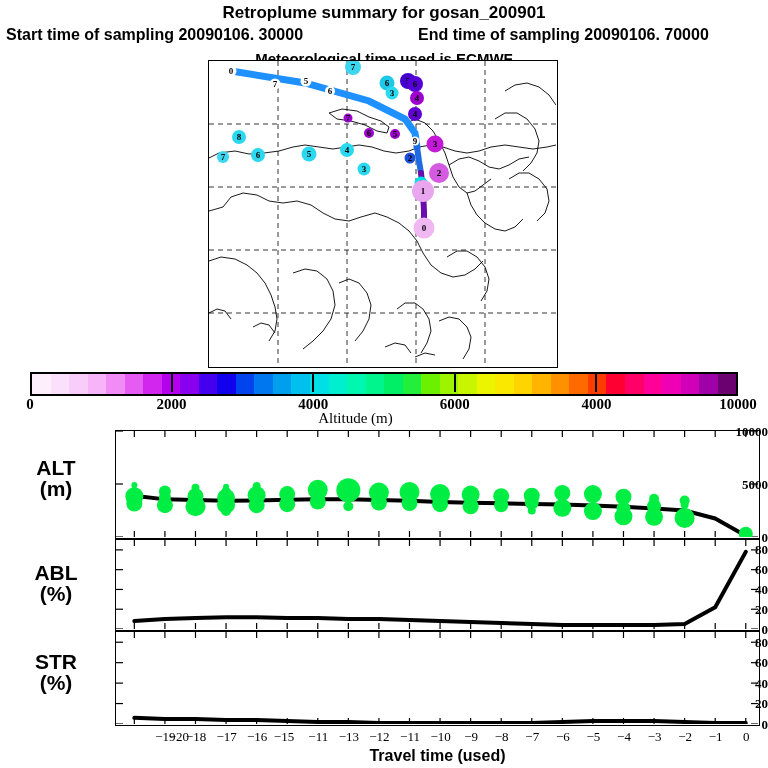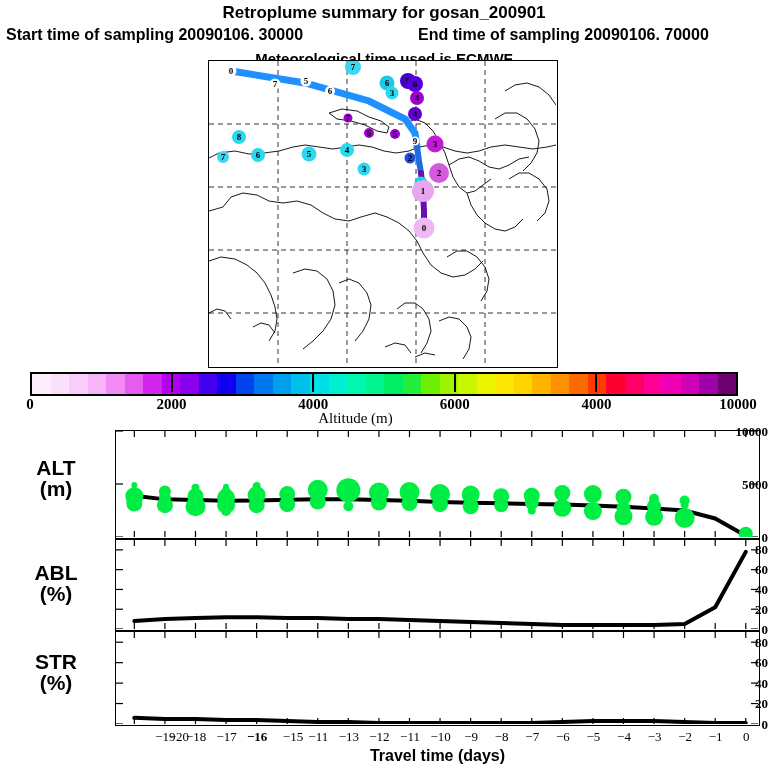--- a/index.html
+++ b/index.html
@@ -474,39 +474,39 @@
 
 <div class="ylabbox" id="ylab-alt" style="left:52px;"></div>
 <div class="ylabbox" id="ylab-abl" style="left:52px;"></div>
 <div class="ylabbox" id="ylab-str" style="left:52px;"></div>
 
 <div id="xticklabels">
     <div class="xlab" style="left: 134.843px; margin-left: 44px;">−20</div>
     <div class="xlab" style="left: 165.414px;">−19</div>
     <div class="xlab" style="left: 195.986px;">−18</div>
     <div class="xlab" style="left: 226.557px;">−17</div>
-    <div class="xlab" style="left: 257.129px; font-weight: bold;">−16</div>
-    <div class="xlab" style="left: 293px;">−15</div>
+    <div class="xlab" style="left: 257.129px;">−16</div>
+    <div class="xlab" style="left: 284px;">−15</div>
     <div class="xlab" style="left: 318.271px;">−11</div>
     <div class="xlab" style="left: 348.843px;">−13</div>
     <div class="xlab" style="left: 379.414px;">−12</div>
     <div class="xlab" style="left: 409.986px;">−11</div>
     <div class="xlab" style="left: 440.557px;">−10</div>
     <div class="xlab" style="left: 471.129px;">−9</div>
     <div class="xlab" style="left: 501.7px;">−8</div>
     <div class="xlab" style="left: 532.271px;">−7</div>
     <div class="xlab" style="left: 562.843px;">−6</div>
     <div class="xlab" style="left: 593.414px;">−5</div>
     <div class="xlab" style="left: 623.986px;">−4</div>
     <div class="xlab" style="left: 654.557px;">−3</div>
     <div class="xlab" style="left: 685.129px;">−2</div>
     <div class="xlab" style="left: 715.7px;">−1</div>
     <div class="xlab" style="left: 746.271px;">0</div>
   </div>
-<div id="xaxis-title">Travel time (days)</div>
+<div id="xaxis-title">Travel time (used)</div>
 
 <div class="ylab" style="top: 537.5px;">0</div>
 <div class="ylab" style="top: 484.5px;">5000</div>
 <div class="ylab" style="top: 431.5px;">10000</div>
 <div class="ylab" style="top: 629.5px;">0</div>
 <div class="ylab" style="top: 609.722px;">20</div>
 <div class="ylab" style="top: 589.944px;">40</div>
 <div class="ylab" style="top: 570.167px;">60</div>
 <div class="ylab" style="top: 550.389px;">80</div>
 <div class="ylab" style="top: 724.5px;">0</div>

